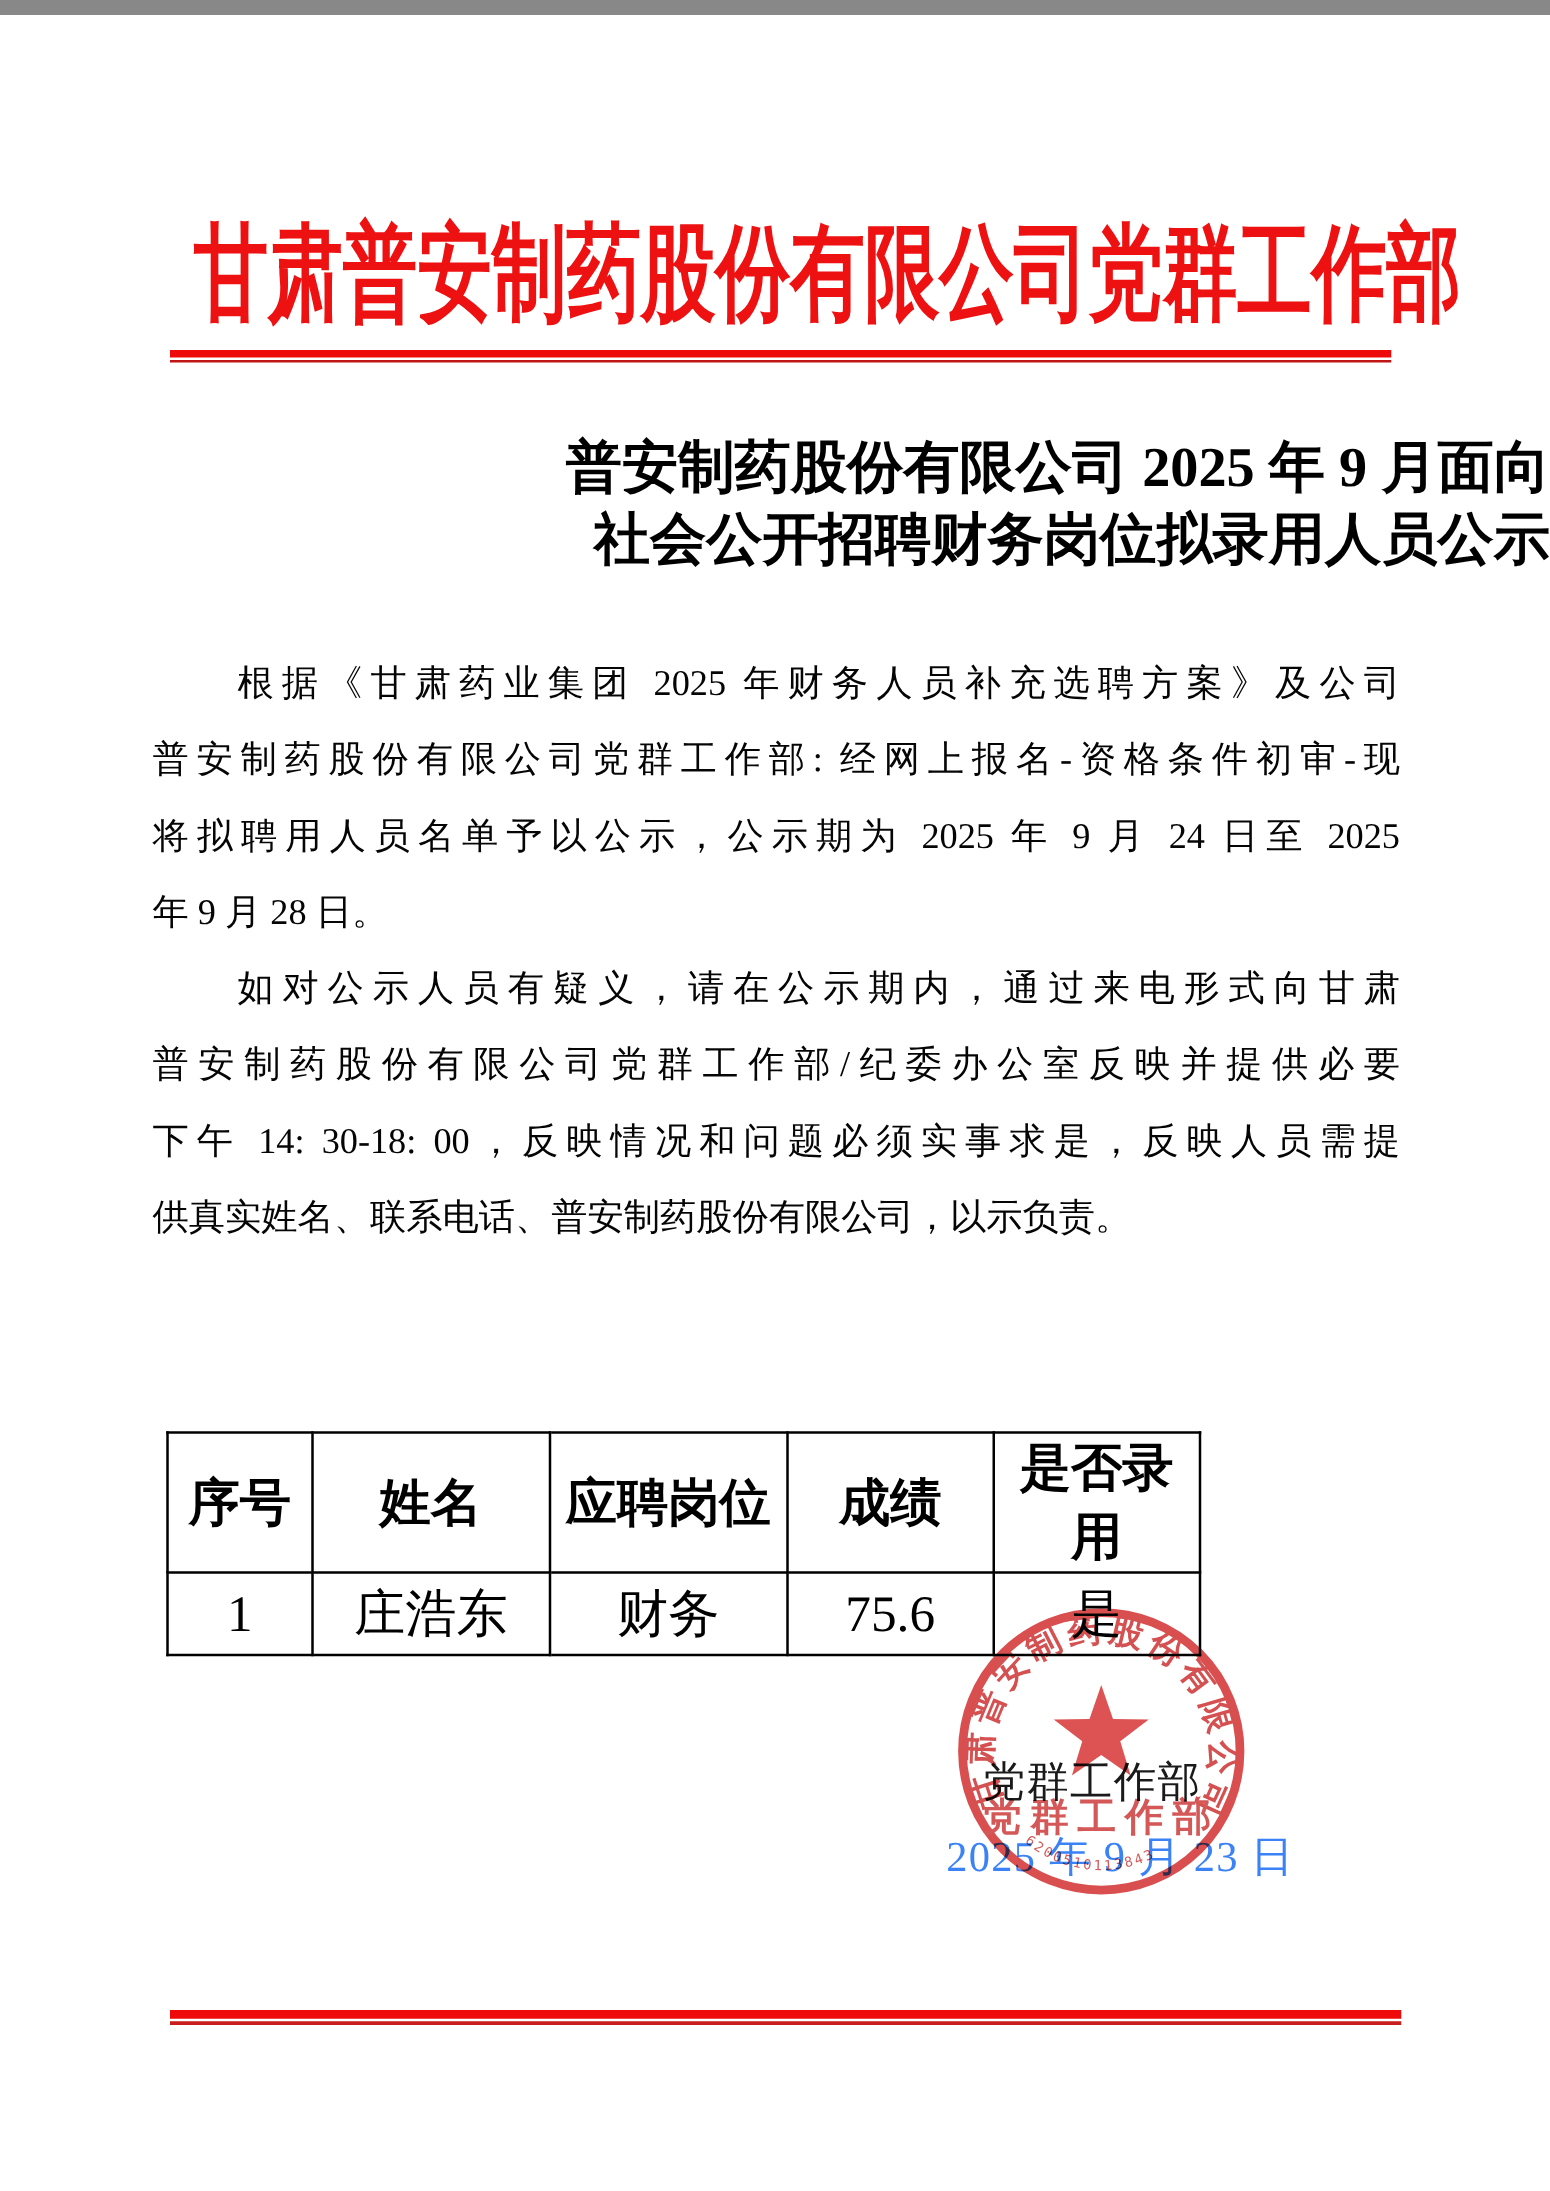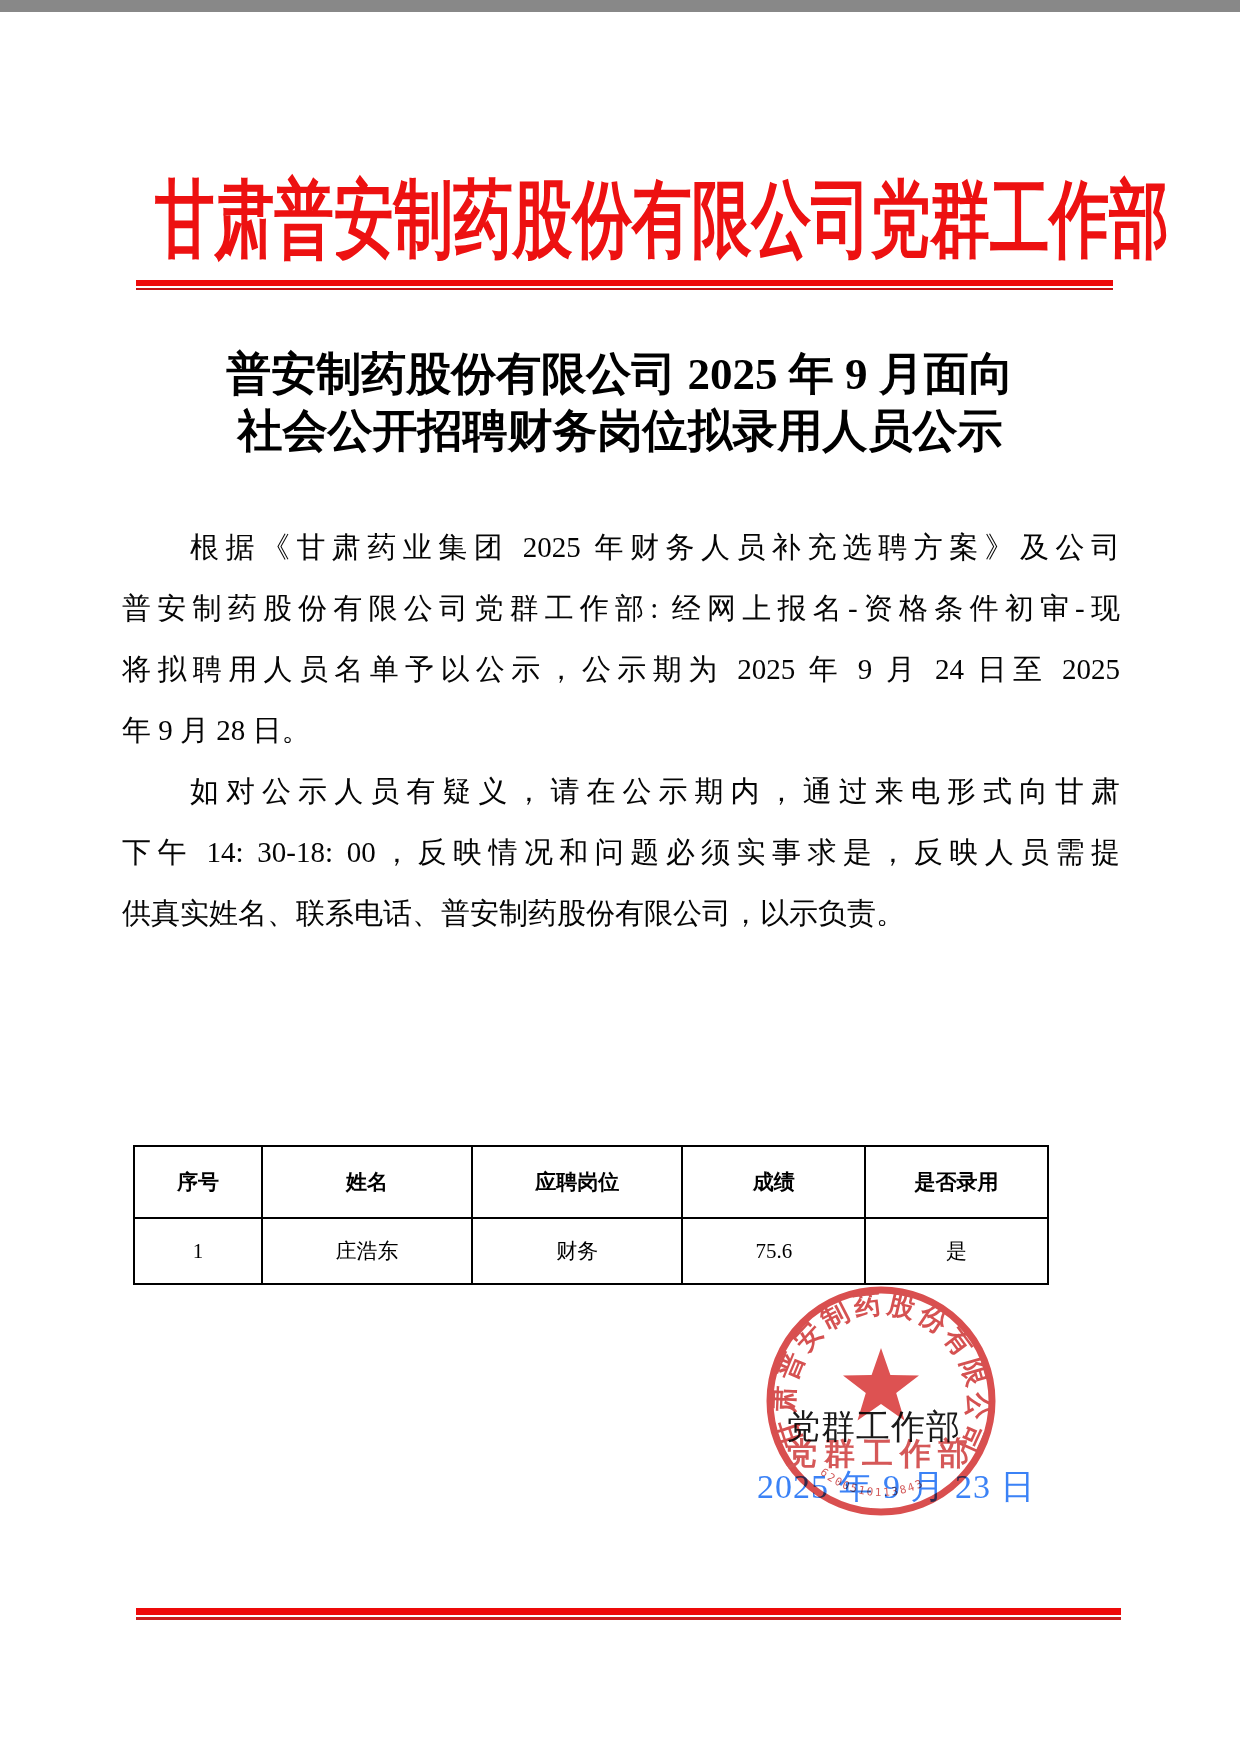--- a/index.html
+++ b/index.html
@@ -27,40 +27,40 @@
   }
   .rule-top{
     position:absolute;top:268px;left:136px;width:977px;height:2px;
     background:#fff;
     border-top:6px solid #ee0a0a;
     border-bottom:2px solid #c11414;
   }
   
   .doc-title{
     position:absolute;top:334px;left:0;width:1240px;
-    text-align:center;font-weight:bold;
+    text-align:right;font-weight:bold;
     font-size:45px;line-height:57px;
     color:#000;
   }
   
   .body-text{
     position:absolute;top:505px;left:122px;width:998px;
     font-size:29px;color:#050505;
   }
   .body-text .line{
     height:61px;line-height:61px;white-space:nowrap;
     text-align:justify;text-align-last:justify;
   }
   .body-text .line.indent{text-indent:68px;}
   .body-text .line.para-end{text-align-last:left;white-space:normal;}
   
   table.roster{
-    position:absolute;top:1133px;left:133px;width:916px;
+    position:absolute;top:1133px;left:133px;width:828px;
     border-collapse:collapse;table-layout:fixed;
-    font-size:21px;
+    font-size:41px;
     border-radius:14px;
   }
   table.roster th,table.roster td{
     border:2px solid #000;text-align:center;vertical-align:middle;
     padding:0;overflow:hidden;
   }
   table.roster th{height:70px;font-weight:bold;}
   table.roster td{height:64px;font-weight:normal;}
   .col-no{width:14%;} .col-name{width:23%;} .col-post{width:23%;}
   .col-score{width:20%;} .col-hired{width:20%;}
@@ -100,20 +100,21 @@
     <div>普安制药股份有限公司 2025 年 9 月面向</div>
     <div>社会公开招聘财务岗位拟录用人员公示</div>
   </div>
 
   <div class="body-text">
     <div class="line indent">根据《甘肃药业集团 2025 年财务人员补充选聘方案》及公司</div>
     <div class="line">普安制药股份有限公司党群工作部: 经网上报名-资格条件初审-现</div>
     <div class="line">将拟聘用人员名单予以公示，公示期为 2025 年 9 月 24 日至 2025</div>
     <div class="line para-end">年 9 月 28 日。</div>
     <div class="line indent">如对公示人员有疑义，请在公示期内，通过来电形式向甘肃</div>
+    <div class="line">普安制药股份有限公司党群工作部/纪委办公室反映并提供必要</div>
     <div class="line">下午 14: 30-18: 00，反映情况和问题必须实事求是，反映人员需提</div>
     <div class="line para-end">供真实姓名、联系电话、普安制药股份有限公司，以示负责。</div>
   </div>
 
   <table class="roster">
     <colgroup>
       <col class="col-no">
         <col class="col-name">
         <col class="col-post">
         <col class="col-score">

